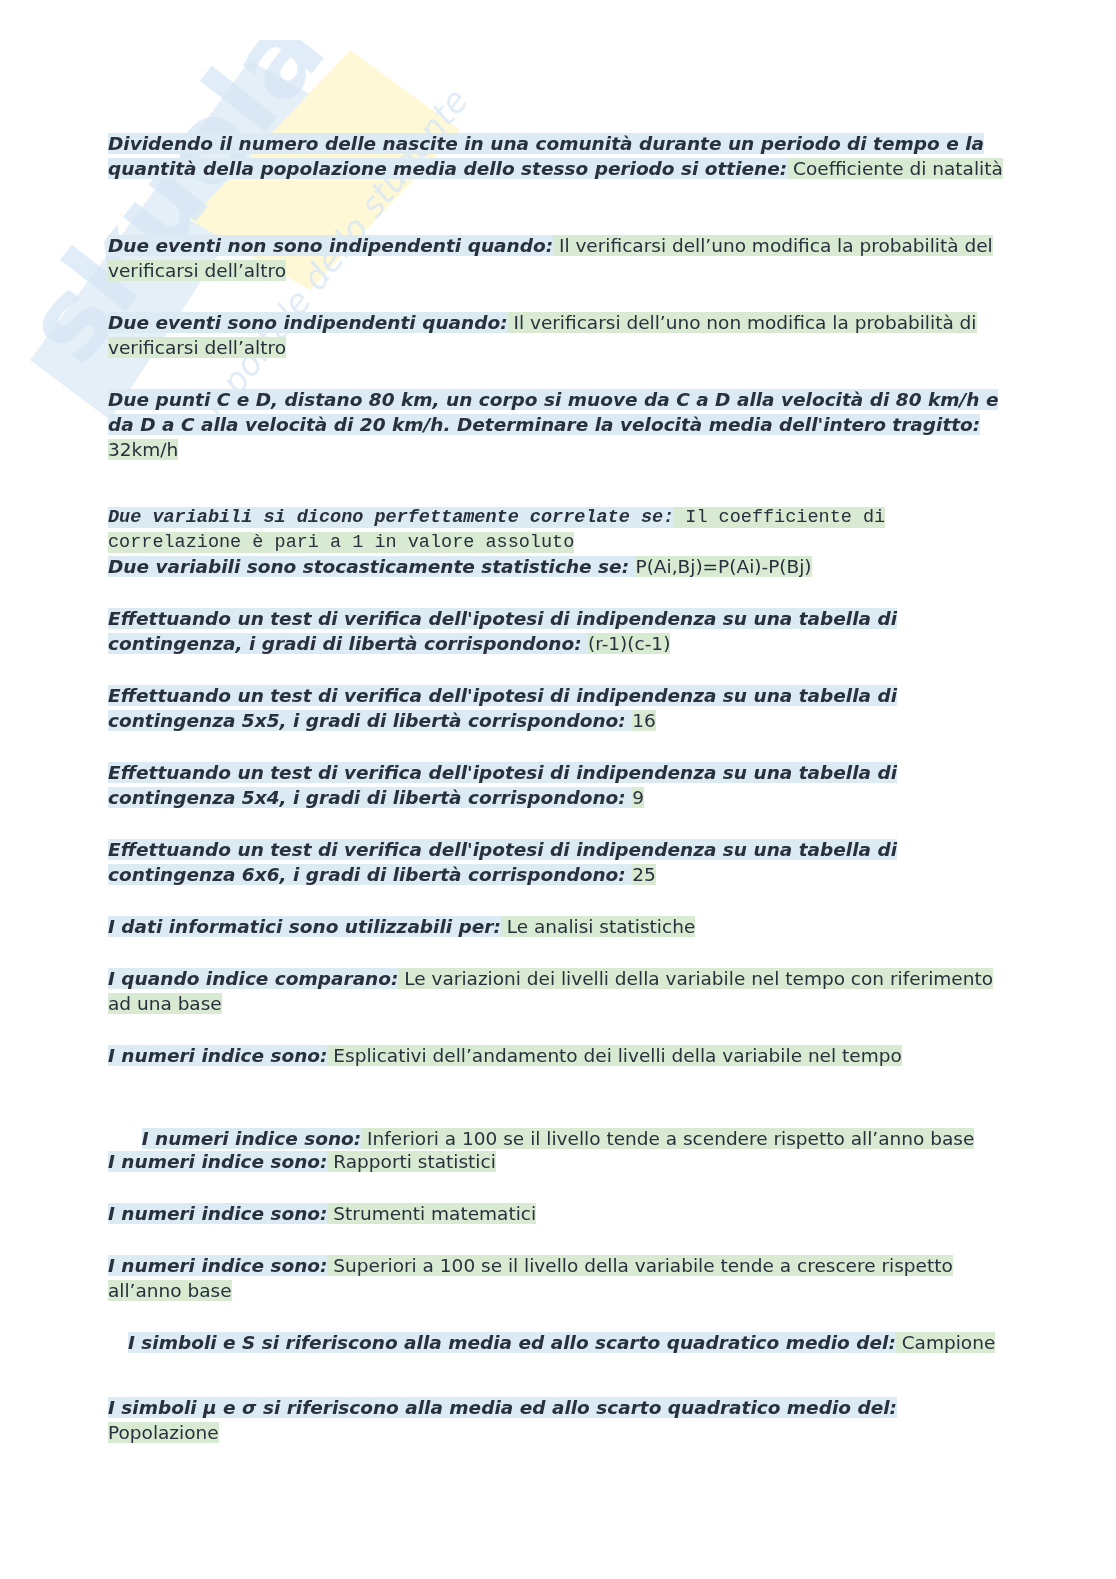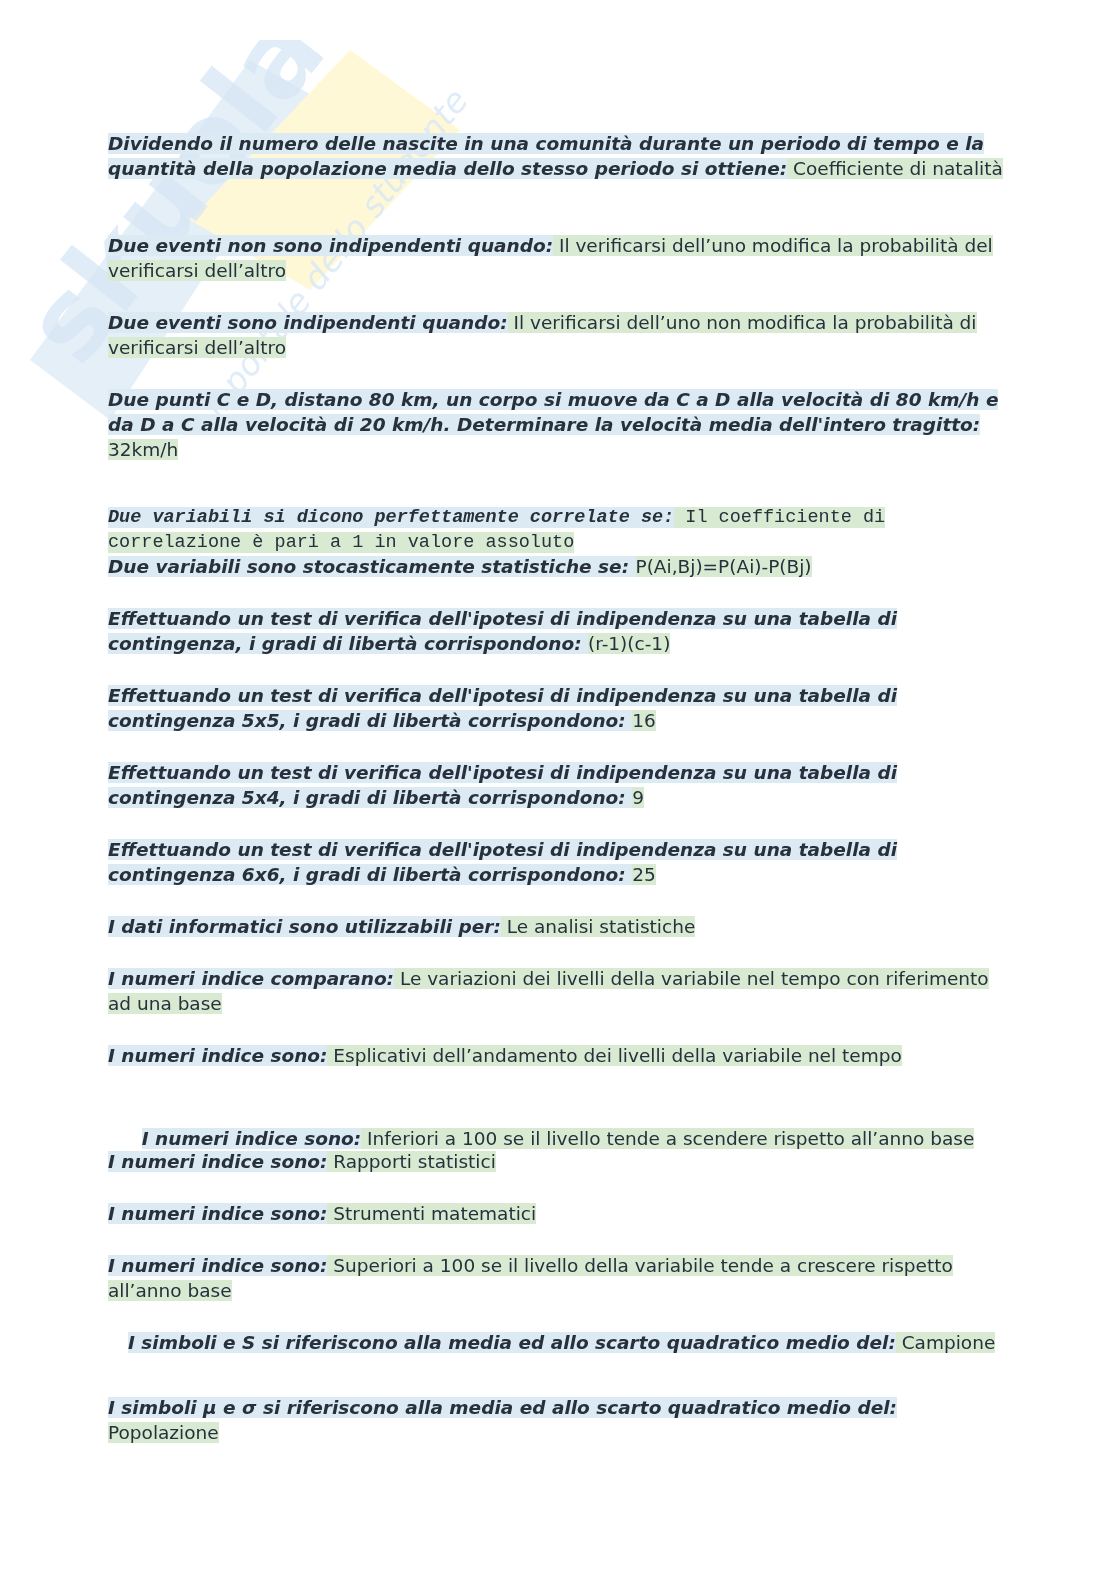--- a/index.html
+++ b/index.html
@@ -28,21 +28,21 @@
       <p class="qa" style="position: absolute; top: 102px; left: 0px; width: 900px;"><span class="q">Due eventi non sono indipendenti quando:</span><span class="a"> Il verificarsi dell’uno modifica la probabilità del verificarsi dell’altro</span></p>
       <p class="qa" style="position: absolute; top: 179px; left: 0px; width: 900px;"><span class="q">Due eventi sono indipendenti quando:</span><span class="a"> Il verificarsi dell’uno non modifica la probabilità di verificarsi dell’altro</span></p>
       <p class="qa" style="position: absolute; top: 256px; left: 0px; width: 900px;"><span class="q">Due punti C e D, distano 80 km, un corpo si muove da C a D alla velocità di 80 km/h e da D a C alla velocità di 20 km/h. Determinare la velocità media dell'intero tragitto: </span><span class="a"> 32km/h</span></p>
       <p class="qa" style="position: absolute; top: 374px; left: 0px; width: 900px; font-family: Liberation Mono, monospace;"><span class="q">Due variabili si dicono perfettamente correlate se:</span><span class="a"> Il coefficiente di correlazione è pari a 1 in valore assoluto</span></p>
       <p class="qa" style="position: absolute; top: 423px; left: 0px; width: 900px;"><span class="q">Due variabili sono stocasticamente statistiche se:  </span><span class="a">  P(Ai,Bj)=P(Ai)-P(Bj)</span></p>
       <p class="qa" style="position: absolute; top: 475px; left: 0px; width: 900px;"><span class="q">Effettuando un test di verifica dell'ipotesi di indipendenza su una tabella di contingenza, i gradi di libertà corrispondono: </span><span class="a"> (r-1)(c-1)</span></p>
       <p class="qa" style="position: absolute; top: 552px; left: 0px; width: 900px;"><span class="q">Effettuando un test di verifica dell'ipotesi di indipendenza su una tabella di contingenza 5x5, i gradi di libertà corrispondono: </span><span class="a">  16</span></p>
       <p class="qa" style="position: absolute; top: 629px; left: 0px; width: 900px;"><span class="q">Effettuando un test di verifica dell'ipotesi di indipendenza su una tabella di contingenza 5x4, i gradi di libertà corrispondono: </span><span class="a">  9</span></p>
       <p class="qa" style="position: absolute; top: 706px; left: 0px; width: 900px;"><span class="q">Effettuando un test di verifica dell'ipotesi di indipendenza su una tabella di contingenza 6x6, i gradi di libertà corrispondono: </span><span class="a">  25</span></p>
       <p class="qa" style="position: absolute; top: 783px; left: 0px; width: 900px;"><span class="q">I dati informatici sono utilizzabili per:</span><span class="a"> Le analisi statistiche</span></p>
-      <p class="qa" style="position: absolute; top: 835px; left: 0px; width: 900px;"><span class="q">I numeri indice comparano:</span><span class="a"> Le variazioni dei livelli della variabile nel tempo con riferimento ad una base</span></p>
+      <p class="qa" style="position: absolute; top: 835px; left: 0px; width: 900px;"><span class="q">I quando indice comparano:</span><span class="a"> Le variazioni dei livelli della variabile nel tempo con riferimento ad una base</span></p>
       <p class="qa" style="position: absolute; top: 912px; left: 0px; width: 900px;"><span class="q"> I numeri indice sono:</span><span class="a"> Esplicativi dell’andamento dei livelli della variabile nel tempo</span></p>
       <p class="qa" style="position: absolute; top: 995px; left: 0px; width: 900px; text-align: center;"><span class="q">I numeri indice sono:</span><span class="a"> Inferiori a 100 se il livello tende a scendere rispetto all’anno base</span></p>
       <p class="qa" style="position: absolute; top: 1018px; left: 0px; width: 900px;"><span class="q">I numeri indice sono:</span><span class="a"> Rapporti statistici</span></p>
       <p class="qa" style="position: absolute; top: 1070px; left: 0px; width: 900px;"><span class="q">I numeri indice sono:</span><span class="a"> Strumenti matematici</span></p>
       <p class="qa" style="position: absolute; top: 1122px; left: 0px; width: 900px;"><span class="q"> I numeri indice sono:</span><span class="a"> Superiori a 100 se il livello della variabile tende a crescere rispetto all’anno base</span></p>
       <p class="qa" style="position: absolute; top: 1199px; left: 0px; width: 900px; padding-left: 20px;"><span class="q">I simboli e S si riferiscono alla media ed allo scarto quadratico medio del:</span><span class="a"> Campione</span></p>
       <p class="qa" style="position: absolute; top: 1264px; left: 0px; width: 900px;"><span class="q"> I simboli μ e σ si riferiscono alla media ed allo scarto quadratico medio del:</span><span class="a"> Popolazione</span></p>
     </div>
 </div>
 

